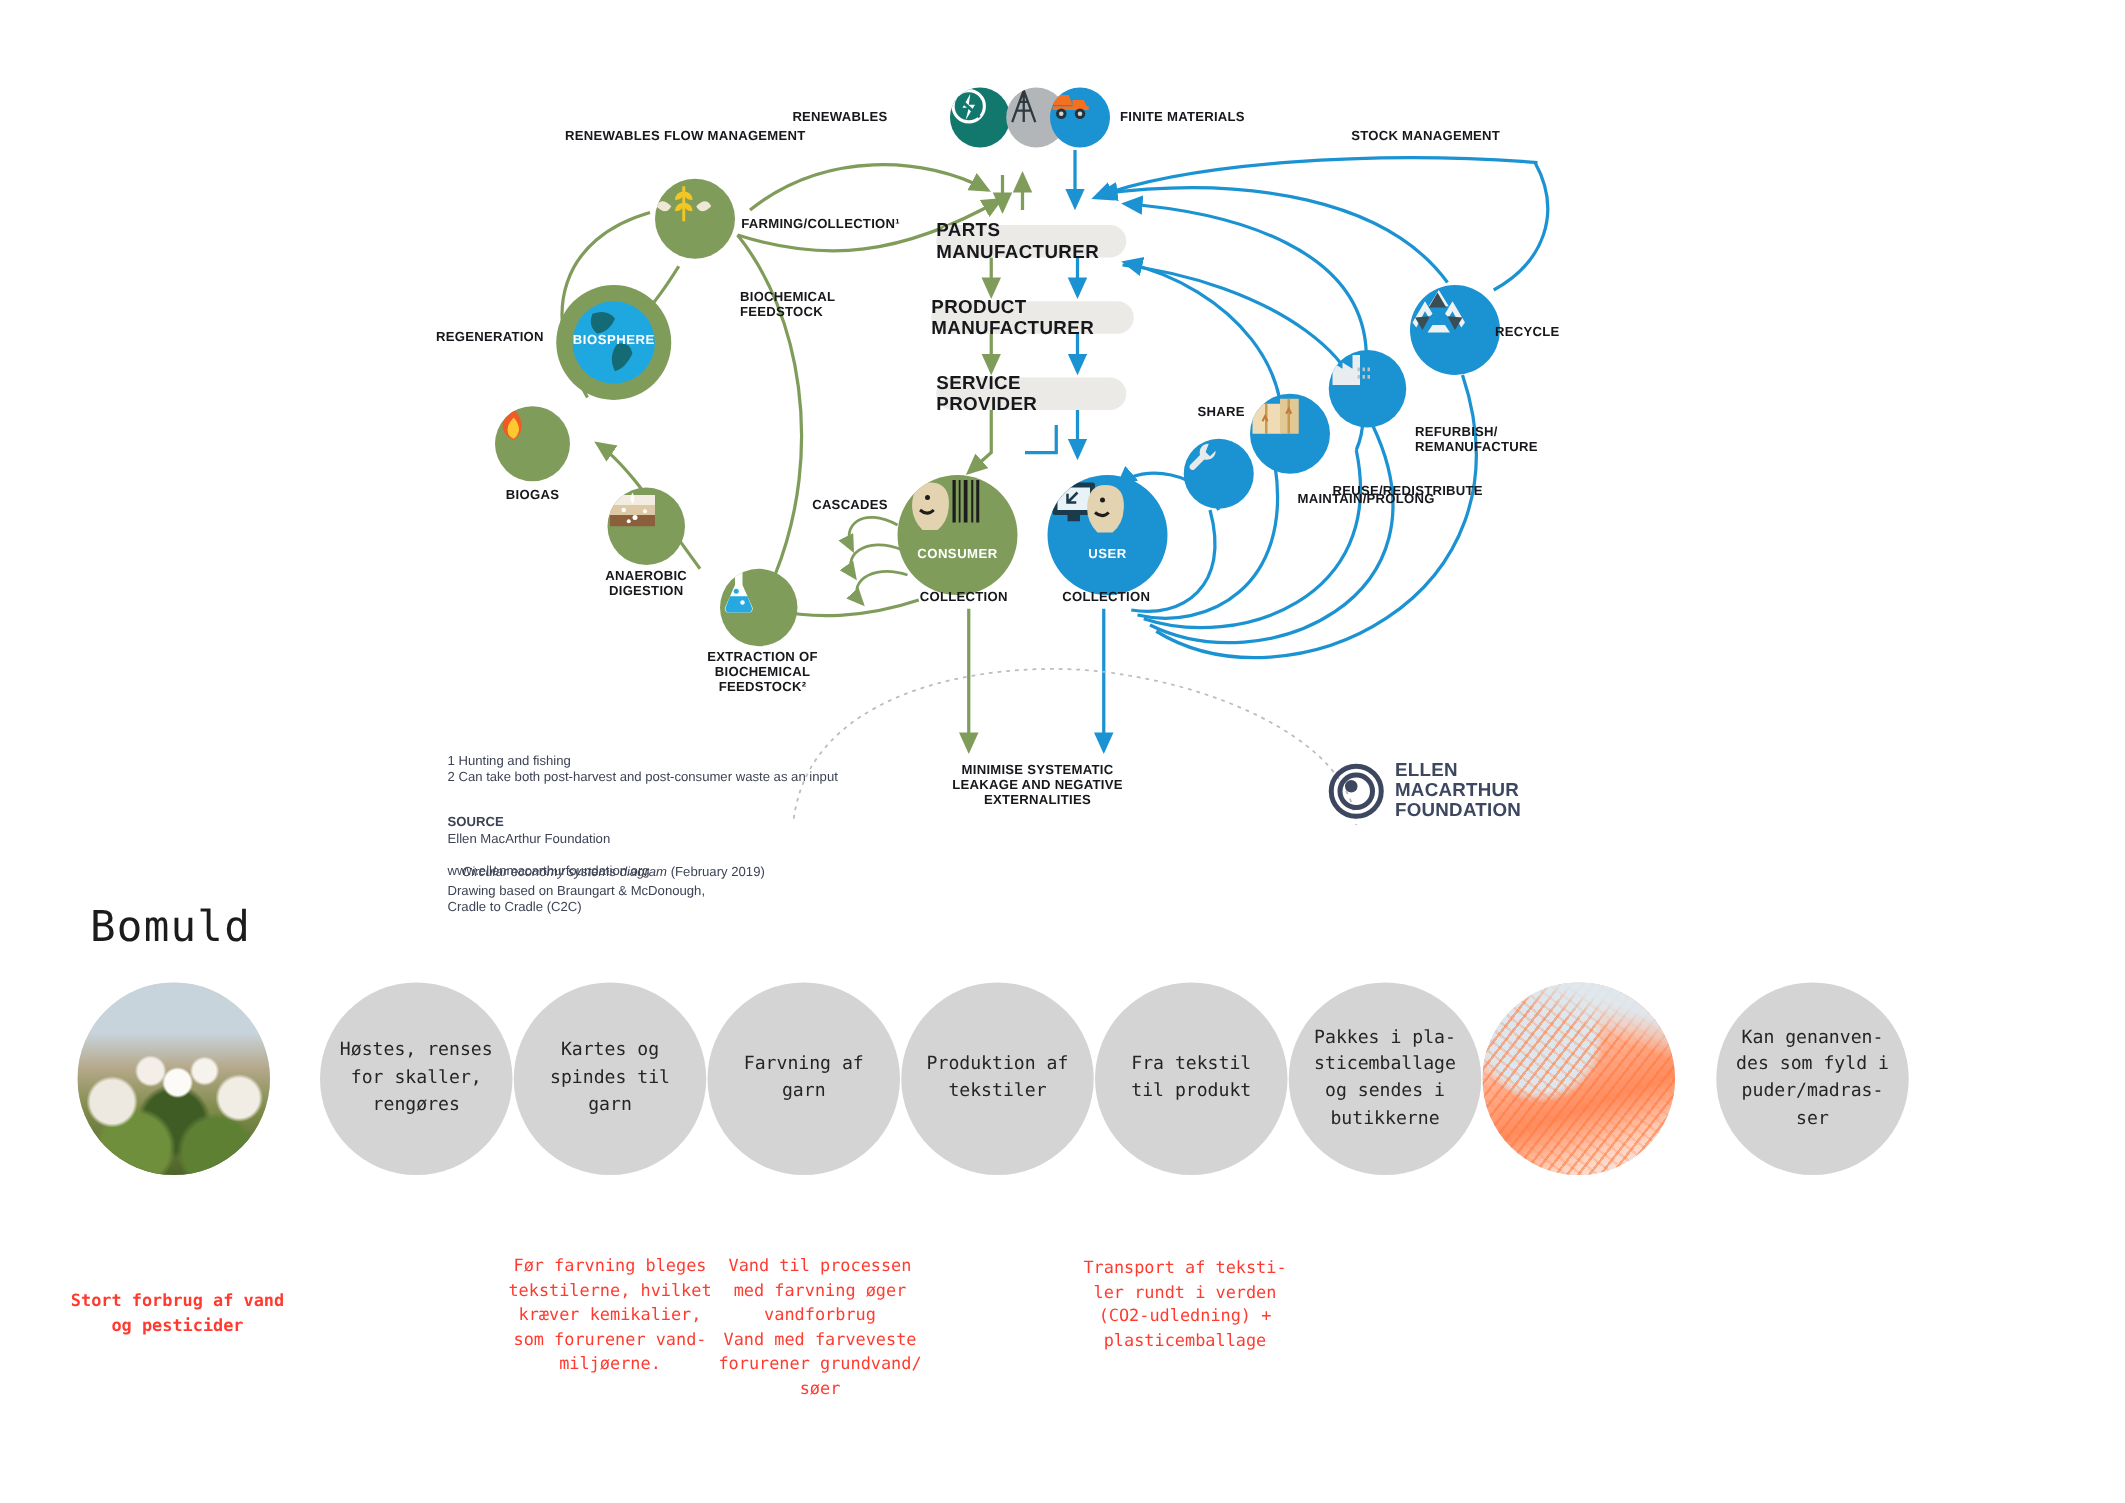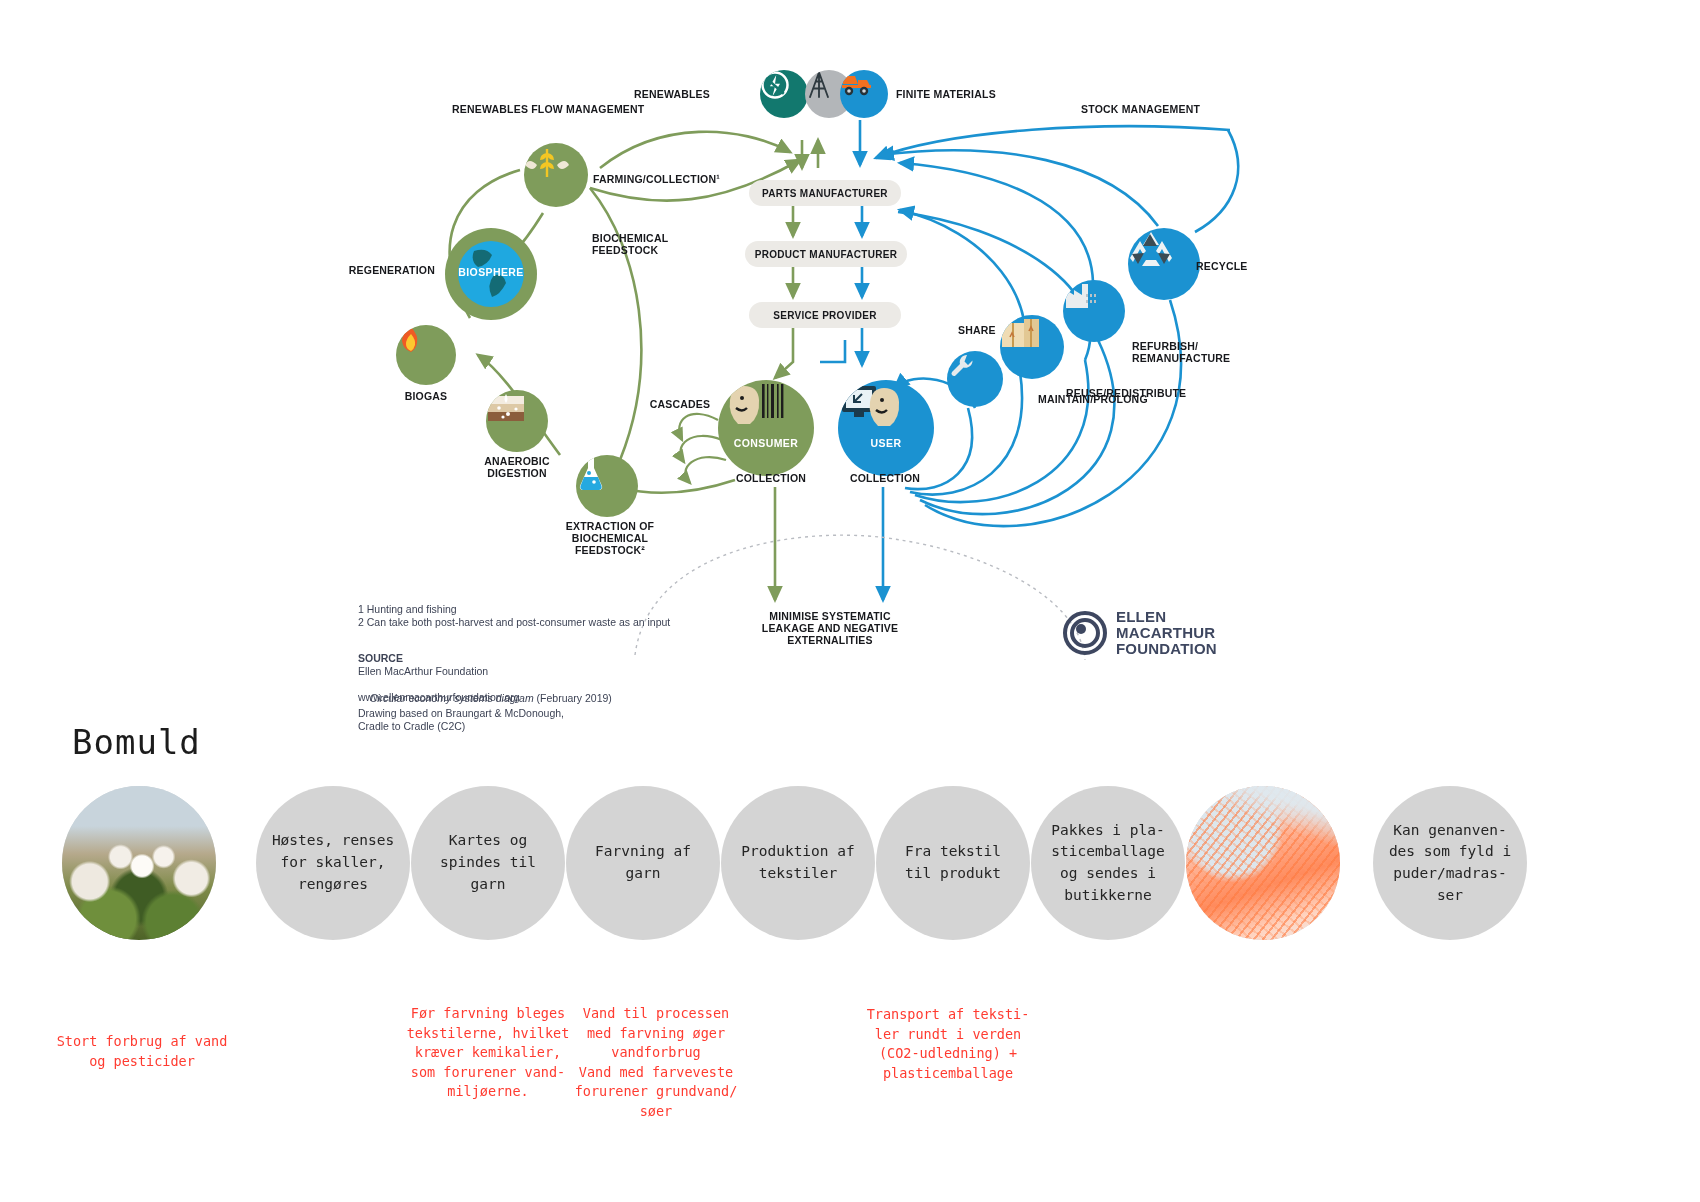--- a/index.html
+++ b/index.html
@@ -34,21 +34,21 @@
   .node.green{background:#7f9c5b;}
   .node.blue{background:#1b92d1;}
   .node.grey{background:#b3b6b9;}
   .node.teal{background:#12786e;}
   .pill{
     position:absolute;
     background:#eceae6;
     border-radius:16px;
     height:26px;
     display:flex;align-items:center;justify-content:center;
-    font-size:10px;font-weight:bold;color:#17181c;
+    font-size:15px;font-weight:bold;color:#17181c;
     letter-spacing:.3px;
   }
   .nodecap{
     position:absolute;font-size:10.5px;font-weight:bold;
     color:#ffffff;letter-spacing:.4px;
   }
   .foot{
     position:absolute;
     font-family:"Liberation Sans",sans-serif;
     font-size:10.5px;color:#3d4355;line-height:1.35;white-space:pre;
@@ -422,21 +422,21 @@
 <div class="circle photo" style="left:1186px;top:786px;">
   <div class="textile"></div>
 </div>
 <div class="circle" style="left:1373px;top:786px;">
   <span>Kan genanven-
 des som fyld i
 puder/madras-
 ser</span>
 </div>
 
-<div class="note" style="left:32px;top:1032px;width:220px;">Stort forbrug af vand
+<div class="note" style="left:32px;top:1032px;width:220px;font-weight:bold;">Stort forbrug af vand
 og pesticider</div>
 <div class="note" style="left:368px;top:1004px;width:240px;">Før farvning bleges
 tekstilerne, hvilket
 kræver kemikalier,
 som forurener vand-
 miljøerne.</div>
 <div class="note" style="left:536px;top:1004px;width:240px;">Vand til processen
 med farvning øger
 vandforbrug
 Vand med farveveste

